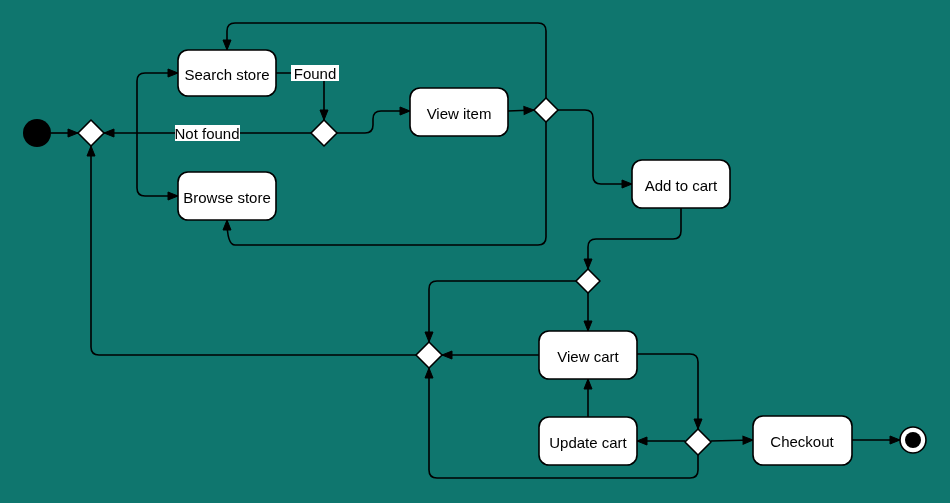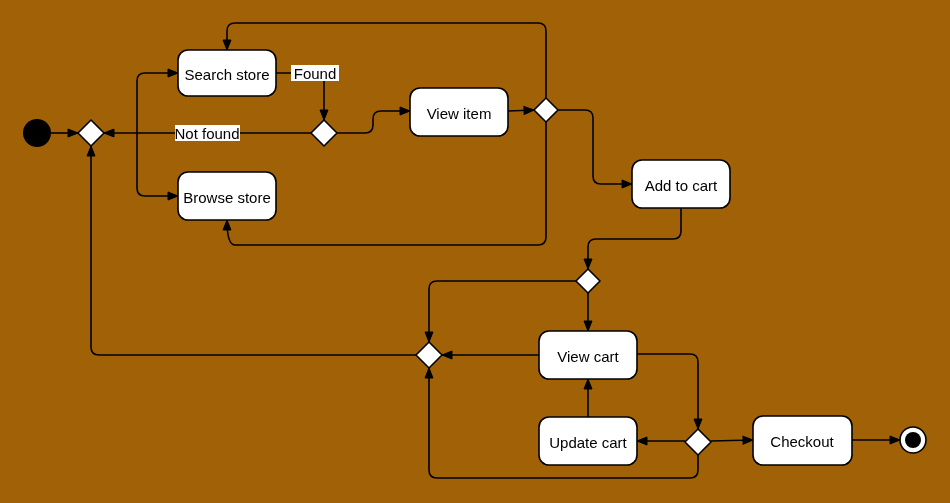--- a/index.html
+++ b/index.html
@@ -7,21 +7,21 @@
     padding: 0;
     background: #ffffff;
     width: 950px;
     height: 503px;
     overflow: hidden;
   }
   .canvas {
     position: relative;
     width: 950px;
     height: 503px;
-    background: #a16207;
+    background: #0f766e;
   }
   svg { display: block; }
   .edge {
     fill: none;
     stroke: #000000;
     stroke-width: 1.6;
     stroke-linejoin: round;
     stroke-linecap: butt;
   }
   .shape {

